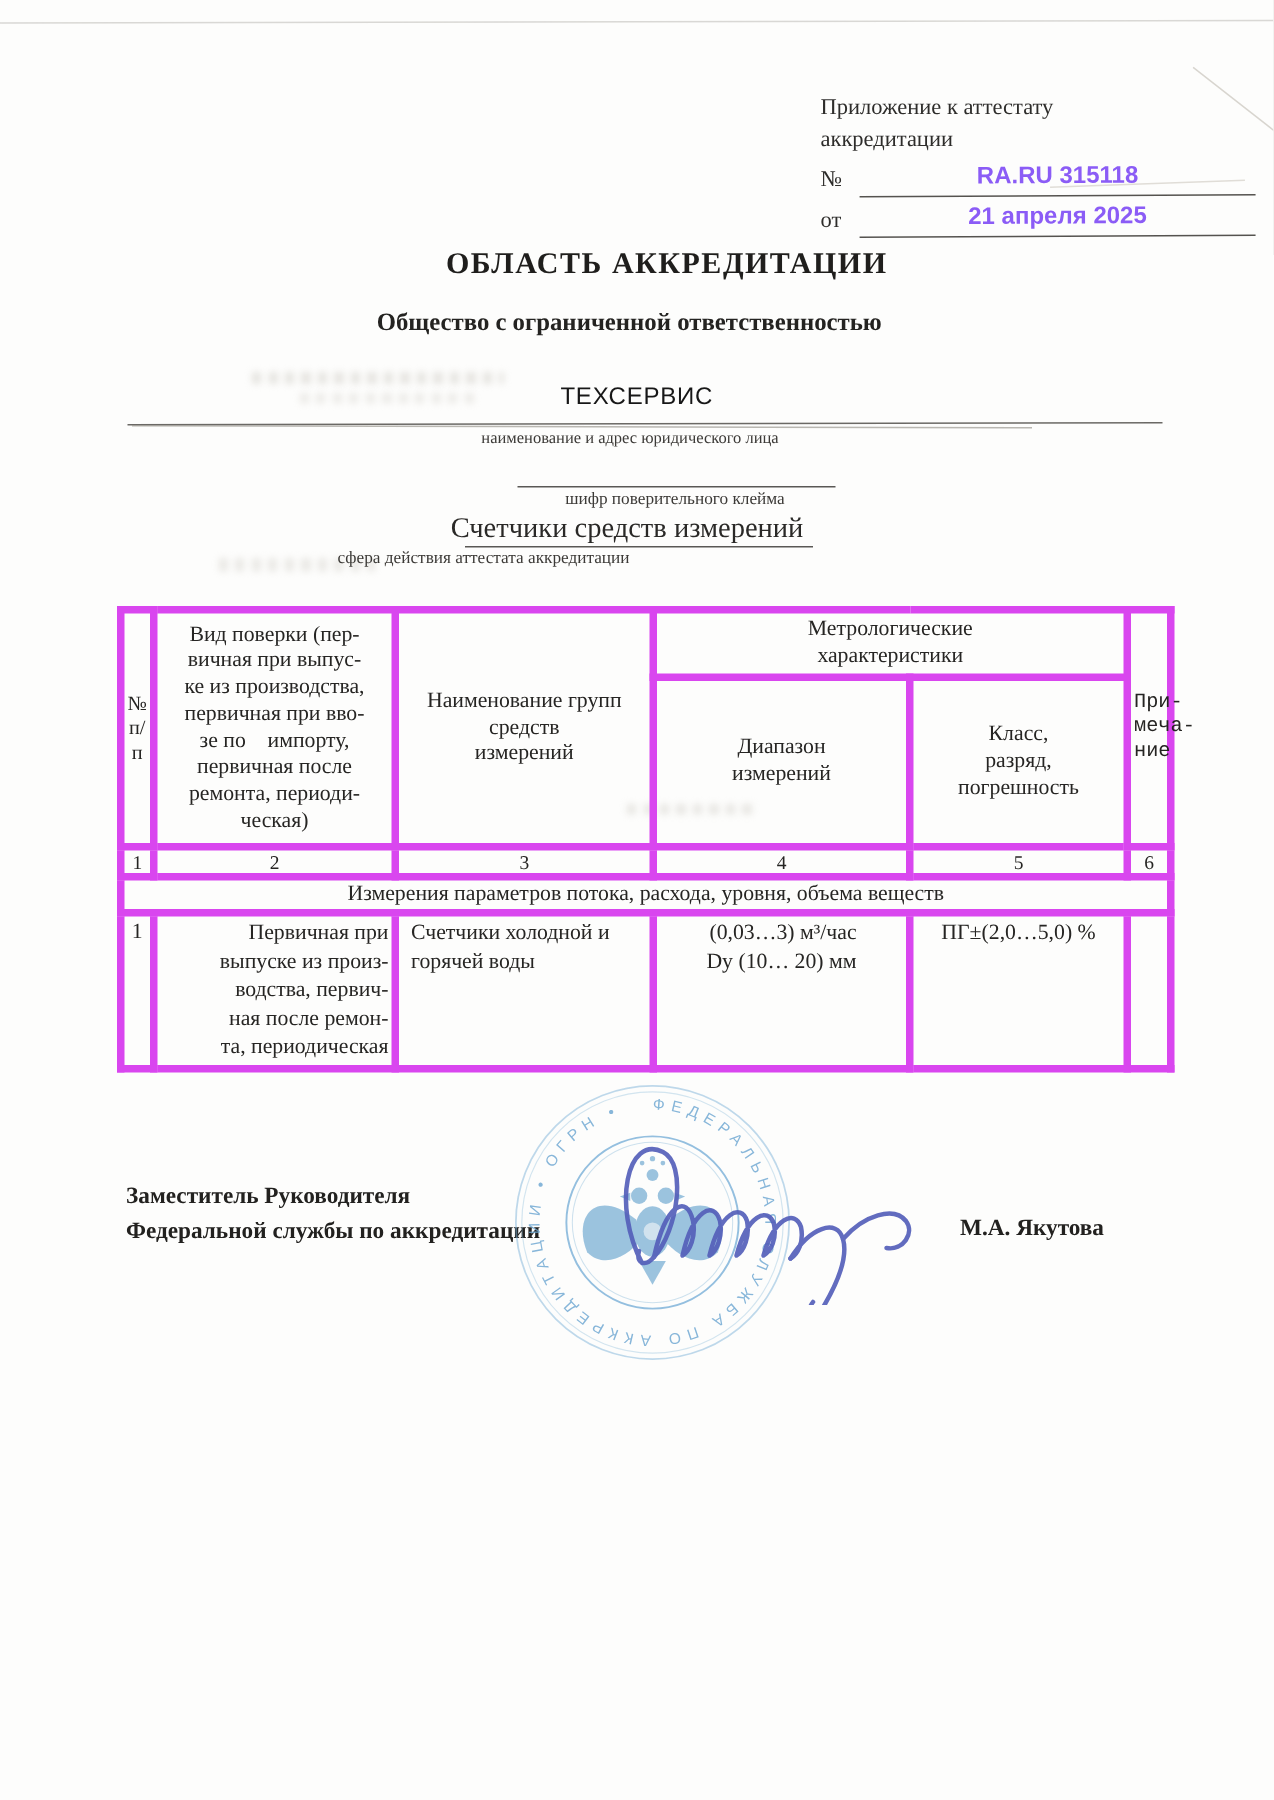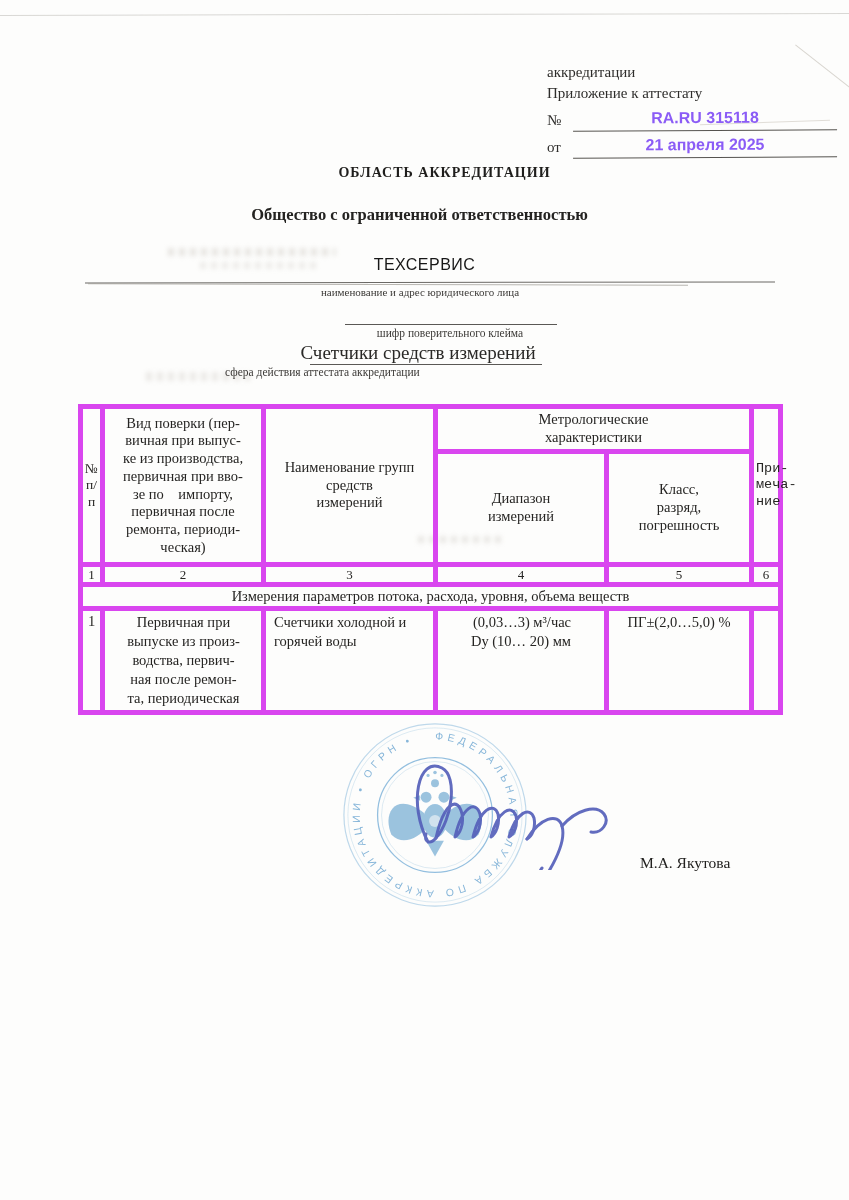--- a/index.html
+++ b/index.html
@@ -21,21 +21,21 @@
 
   
   .annex{position:absolute;left:547px;top:62px;width:290px;font-size:15px;line-height:21px;color:#2e2d2b;}
   .field-row{display:flex;align-items:flex-end;margin-top:3px;}
   .flabel{width:26px;flex:0 0 26px;}
   .fline{flex:1;border-bottom:1px solid #55534f;text-align:center;transform:rotate(-.3deg);padding-bottom:1px;}
   .fvalue{font-family:"Liberation Sans","DejaVu Sans",sans-serif;font-size:16px;color:#8b5cf6;font-weight:bold;}
 
   
   .doc-title{position:absolute;left:0;top:165px;width:100%;text-align:center;
-    font-size:14px;font-weight:bold;letter-spacing:1px;color:#1f1e1c;padding-left:40px;box-sizing:border-box;}
+    font-size:20px;font-weight:bold;letter-spacing:1px;color:#1f1e1c;padding-left:40px;box-sizing:border-box;}
   .doc-subtitle{position:absolute;left:0;top:205px;width:100%;text-align:center;
     font-size:16.5px;font-weight:bold;color:#242321;padding-right:10px;box-sizing:border-box;}
 
   
   .org-name{position:absolute;left:0;top:256px;width:100%;text-align:center;
     font-family:"Liberation Sans","DejaVu Sans",sans-serif;font-size:16px;letter-spacing:.5px;color:#171717;}
   .org-line{position:absolute;left:85px;top:282px;width:690px;height:1px;background:#6b6965;transform:rotate(-.1deg);}
   .org-line2{position:absolute;left:88px;top:284px;width:600px;height:1px;background:#9b9892;opacity:.7;transform:rotate(.12deg);}
   .org-caption{position:absolute;left:0;top:286px;width:840px;text-align:center;font-size:11px;color:#3c3a37;}
 
@@ -52,47 +52,47 @@
   table.acc{position:absolute;left:78px;top:404px;width:700px;border-collapse:collapse;table-layout:fixed;
     font-size:14.5px;color:#262523;}
   table.acc td{border:5px solid #d946ef;padding:1px 2px;text-align:center;vertical-align:middle;
     white-space:pre-wrap;line-height:1.22;}
   td.h-kind{font-size:14.5px;line-height:18px;padding:1px 1px;}
   td.h-num{font-size:13.5px;line-height:15px;}
   td.h-note{font-size:13.5px;line-height:16px;font-family:Liberation Mono, monospace;}
   tr.digits td{height:15px;font-size:13px;line-height:14px;padding:0;}
   tr.section td{height:19px;font-size:14.5px;padding:0;}
   tr.data td{vertical-align:top;padding-top:2px;height:96px;}
-  tr.data td.c-kind{text-align:center;padding-left:3px;line-height:19px;}
+  tr.data td.c-kind{text-align:right;padding-left:3px;line-height:19px;}
   tr.data td.c-group{text-align:left;padding-left:8px;line-height:19px;}
   tr.data td.c-range .blk{display:inline-block;text-align:right;line-height:19px;}
   tr.data td.c-class{line-height:19px;}
 
   
   .signer-role{position:absolute;left:84px;top:786px;font-size:15.5px;font-weight:bold;line-height:23px;color:#22211f;}
-  .signer-name{position:absolute;left:640px;top:810px;font-size:15.5px;font-weight:normal;color:#22211f;margin-top:44px;}
+  .signer-name{position:absolute;left:640px;top:810px;font-size:15.5px;font-weight:bold;color:#22211f;}
   .seal{position:absolute;left:336px;top:716px;width:198px;height:198px;opacity:.82;}
   .signature{position:absolute;left:398px;top:742px;width:238px;height:128px;}
 </style>
 </head>
 <body>
 
 <div class="page">
 
   <div class="scan-line-top"></div>
   <div class="scan-diag"></div>
   <div class="scan-diag2"></div>
   <div class="smudge s1"></div>
   <div class="smudge s1b"></div>
   <div class="smudge s2"></div>
   <div class="smudge s3"></div>
 
   <div class="annex">
+    <div>Приложение к аттестату</div>
     <div>аккредитации</div>
-    <div>Приложение к аттестату</div>
     <div class="field-row">
       <span class="flabel">№</span>
       <span class="fline"><span class="fvalue">RA.RU 315118</span></span>
     </div>
     <div class="field-row">
       <span class="flabel">от</span>
       <span class="fline"><span class="fvalue">21 апреля 2025</span></span>
     </div>
   </div>
 
@@ -169,20 +169,24 @@
         <td class="c-group">Счетчики холодной и
 горячей воды</td>
         <td class="c-range"><span class="blk">(0,03…3) м³/час
 Dy (10… 20) мм</span></td>
         <td class="c-class">ПГ±(2,0…5,0) %</td>
         <td></td>
       </tr>
     </tbody>
   </table>
 
+  <div class="signer-role">
+    <div>Заместитель Руководителя</div>
+    <div>Федеральной службы по аккредитации</div>
+  </div>
 
   <svg class="seal" viewBox="0 0 200 200">
     <defs>
       <path id="sealRing" d="M100,24 a76,76 0 1,1 -0.01,0"></path>
     </defs>
     <circle cx="100" cy="100" r="92" fill="none" stroke="#7db2d9" stroke-width="1.2" opacity=".6"></circle>
     <circle cx="100" cy="100" r="88" fill="none" stroke="#8abada" stroke-width=".8" opacity=".45"></circle>
     <text font-family="Liberation Sans, DejaVu Sans, sans-serif" font-size="10.5" letter-spacing="4.2" fill="#6ea7d2">
       <textPath href="#sealRing">ФЕДЕРАЛЬНАЯ СЛУЖБА ПО АККРЕДИТАЦИИ • ОГРН •</textPath>
     </text>

